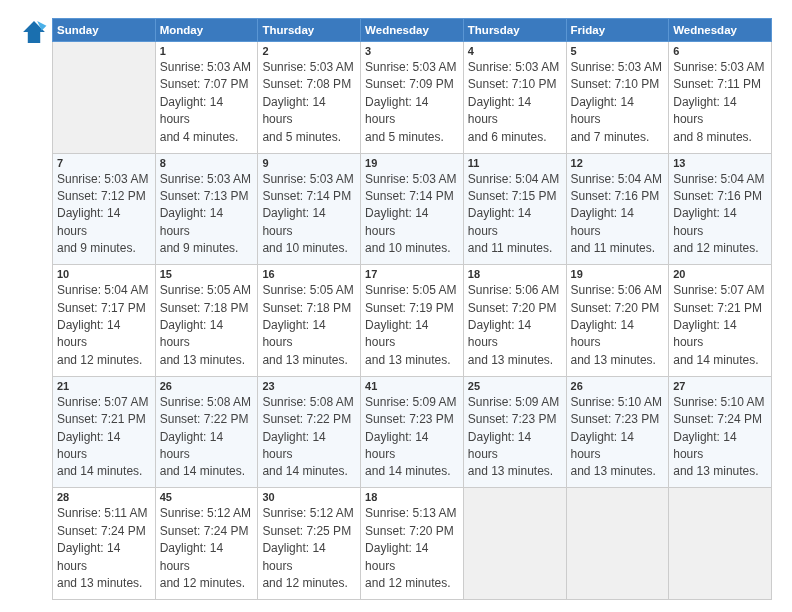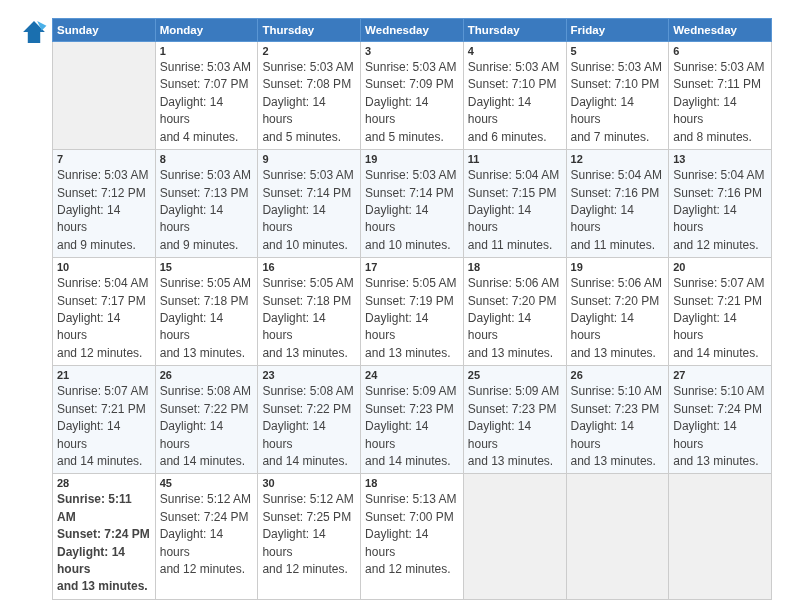--- a/index.html
+++ b/index.html
@@ -301,21 +301,21 @@
 and 14 minutes.</div>
           </td>
           <td>
             <span class="day-num">23</span>
             <div class="day-info" style="white-space: pre-line;">Sunrise: 5:08 AM
 Sunset: 7:22 PM
 Daylight: 14 hours
 and 14 minutes.</div>
           </td>
           <td>
-            <span class="day-num">24</span>
+            <span class="day-num">41</span>
             <div class="day-info" style="white-space: pre-line;">Sunrise: 5:09 AM
 Sunset: 7:23 PM
 Daylight: 14 hours
 and 14 minutes.</div>
           </td>
           <td>
             <span class="day-num">25</span>
             <div class="day-info" style="white-space: pre-line;">Sunrise: 5:09 AM
 Sunset: 7:23 PM
 Daylight: 14 hours
@@ -332,21 +332,21 @@
             <span class="day-num">27</span>
             <div class="day-info" style="white-space: pre-line;">Sunrise: 5:10 AM
 Sunset: 7:24 PM
 Daylight: 14 hours
 and 13 minutes.</div>
           </td>
         </tr>
         <tr>
           <td>
             <span class="day-num">28</span>
-            <div class="day-info" style="white-space: pre-line; font-weight: bold;">Sunrise: 5:11 AM
+            <div class="day-info" style="white-space: pre-line;">Sunrise: 5:11 AM
 Sunset: 7:24 PM
 Daylight: 14 hours
 and 13 minutes.</div>
           </td>
           <td>
             <span class="day-num">45</span>
             <div class="day-info" style="white-space: pre-line;">Sunrise: 5:12 AM
 Sunset: 7:24 PM
 Daylight: 14 hours
 and 12 minutes.</div>
@@ -354,21 +354,21 @@
           <td>
             <span class="day-num">30</span>
             <div class="day-info" style="white-space: pre-line;">Sunrise: 5:12 AM
 Sunset: 7:25 PM
 Daylight: 14 hours
 and 12 minutes.</div>
           </td>
           <td>
             <span class="day-num">18</span>
             <div class="day-info" style="white-space: pre-line;">Sunrise: 5:13 AM
-Sunset: 7:00 PM
+Sunset: 7:20 PM
 Daylight: 14 hours
 and 12 minutes.</div>
           </td>
           <td class="empty"></td>
           <td class="empty"></td>
           <td class="empty"></td>
         </tr>
       </tbody>
   </table>
 </div>

